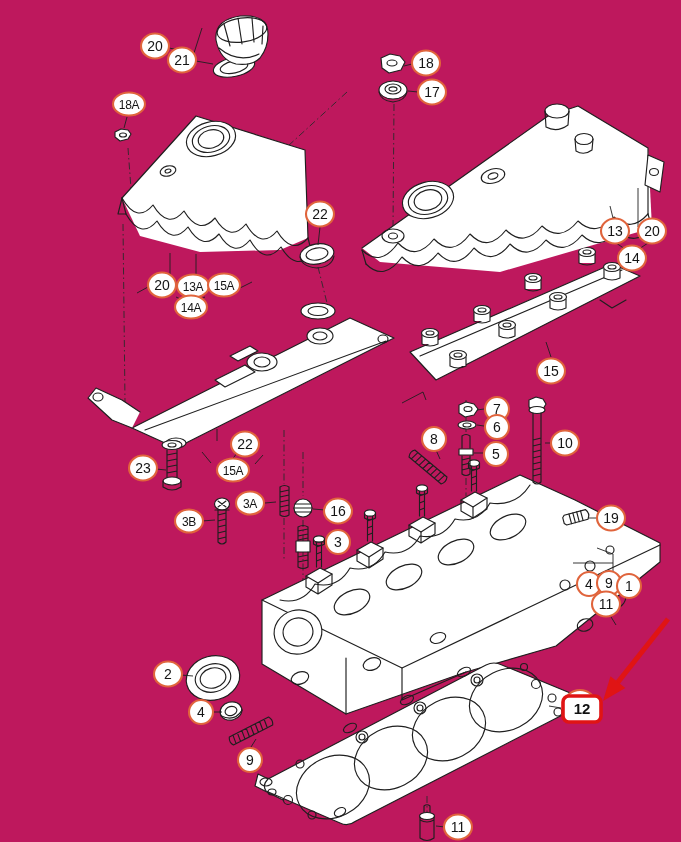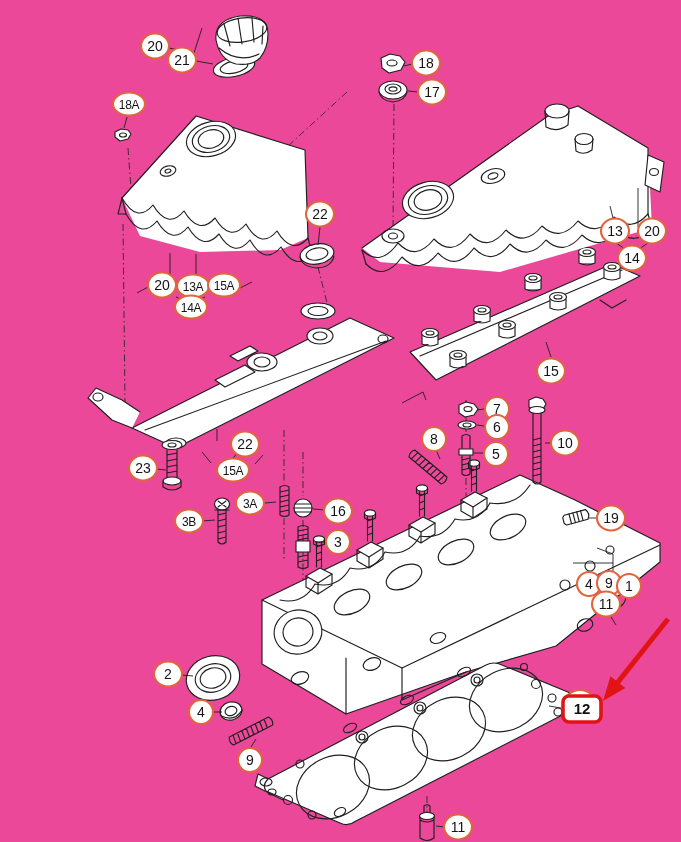--- a/index.html
+++ b/index.html
@@ -1,16 +1,16 @@
 <!DOCTYPE html>
 <html><head>
 <meta charset="utf-8">
 <style>
   html,body{margin:0;padding:0;background:#ffffff;}
-  .stage{position:relative;width:681px;height:842px;background:#ec4899;overflow:hidden;
+  .stage{position:relative;width:681px;height:842px;background:#be185d;overflow:hidden;
          font-family:"Liberation Sans",sans-serif;}
   svg{display:block;}
   
   .s{stroke:#1f1f1f;stroke-width:1.15;fill:none;stroke-linecap:round;stroke-linejoin:round;}
   .sw{stroke:#1f1f1f;stroke-width:1.15;fill:#ffffff;stroke-linecap:round;stroke-linejoin:round;}
   .fw{fill:#ffffff;stroke:none;}
   .thin{stroke:#1f1f1f;stroke-width:0.9;fill:none;}
   .dash{stroke:#2a2a2a;stroke-width:0.9;fill:none;stroke-dasharray:7 3 1.5 3;}
   .co{fill:#ffffff;stroke:var(--accent);stroke-width:2.1;}
   .ct{font:14px "Liberation Sans",sans-serif;fill:#141414;text-anchor:middle;}

